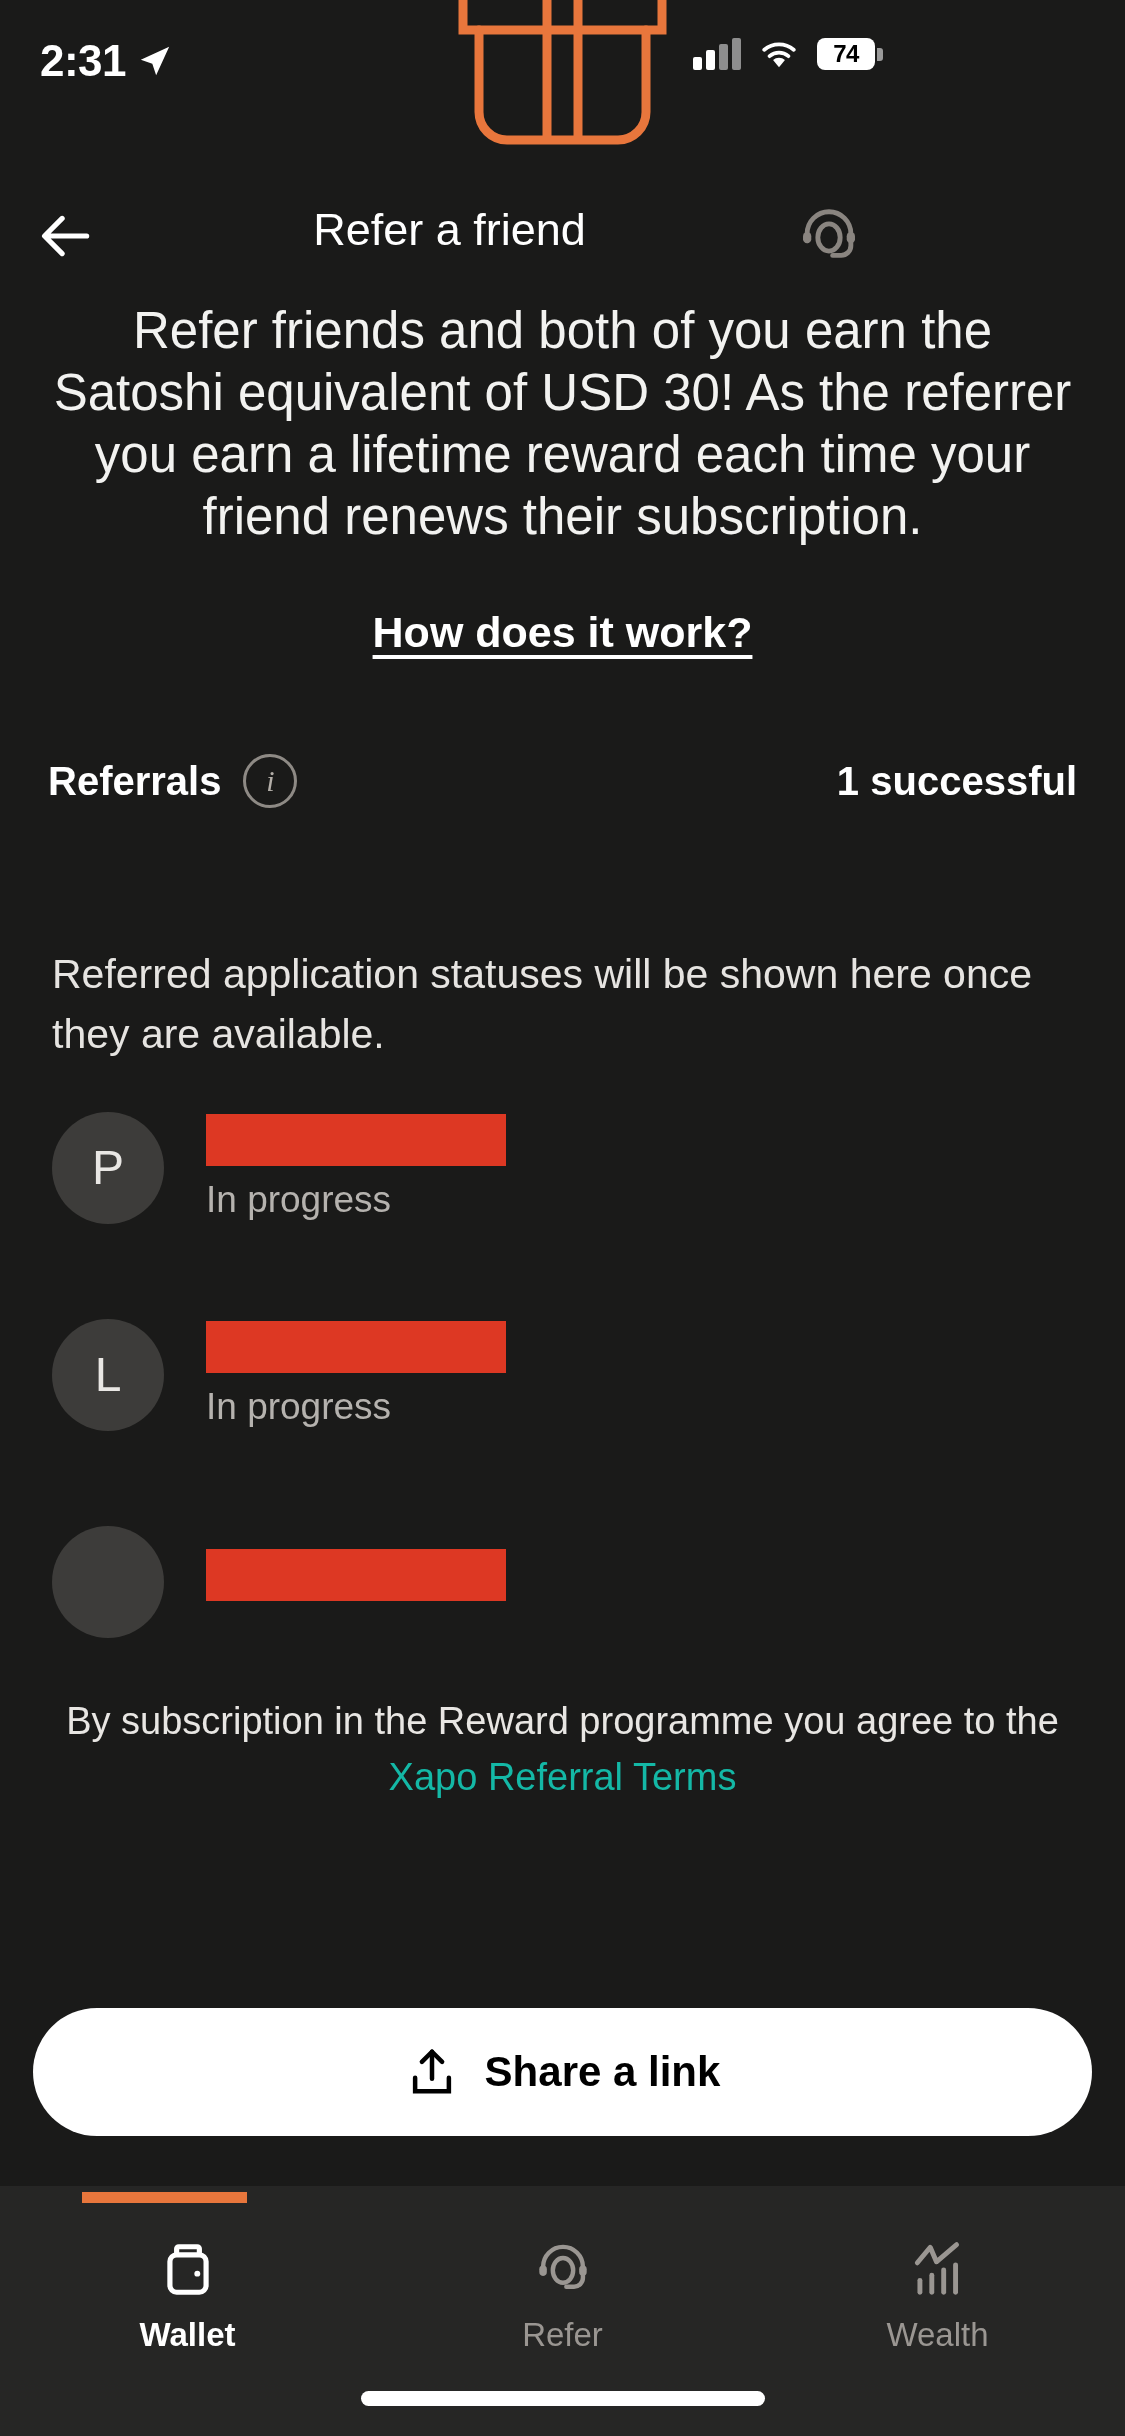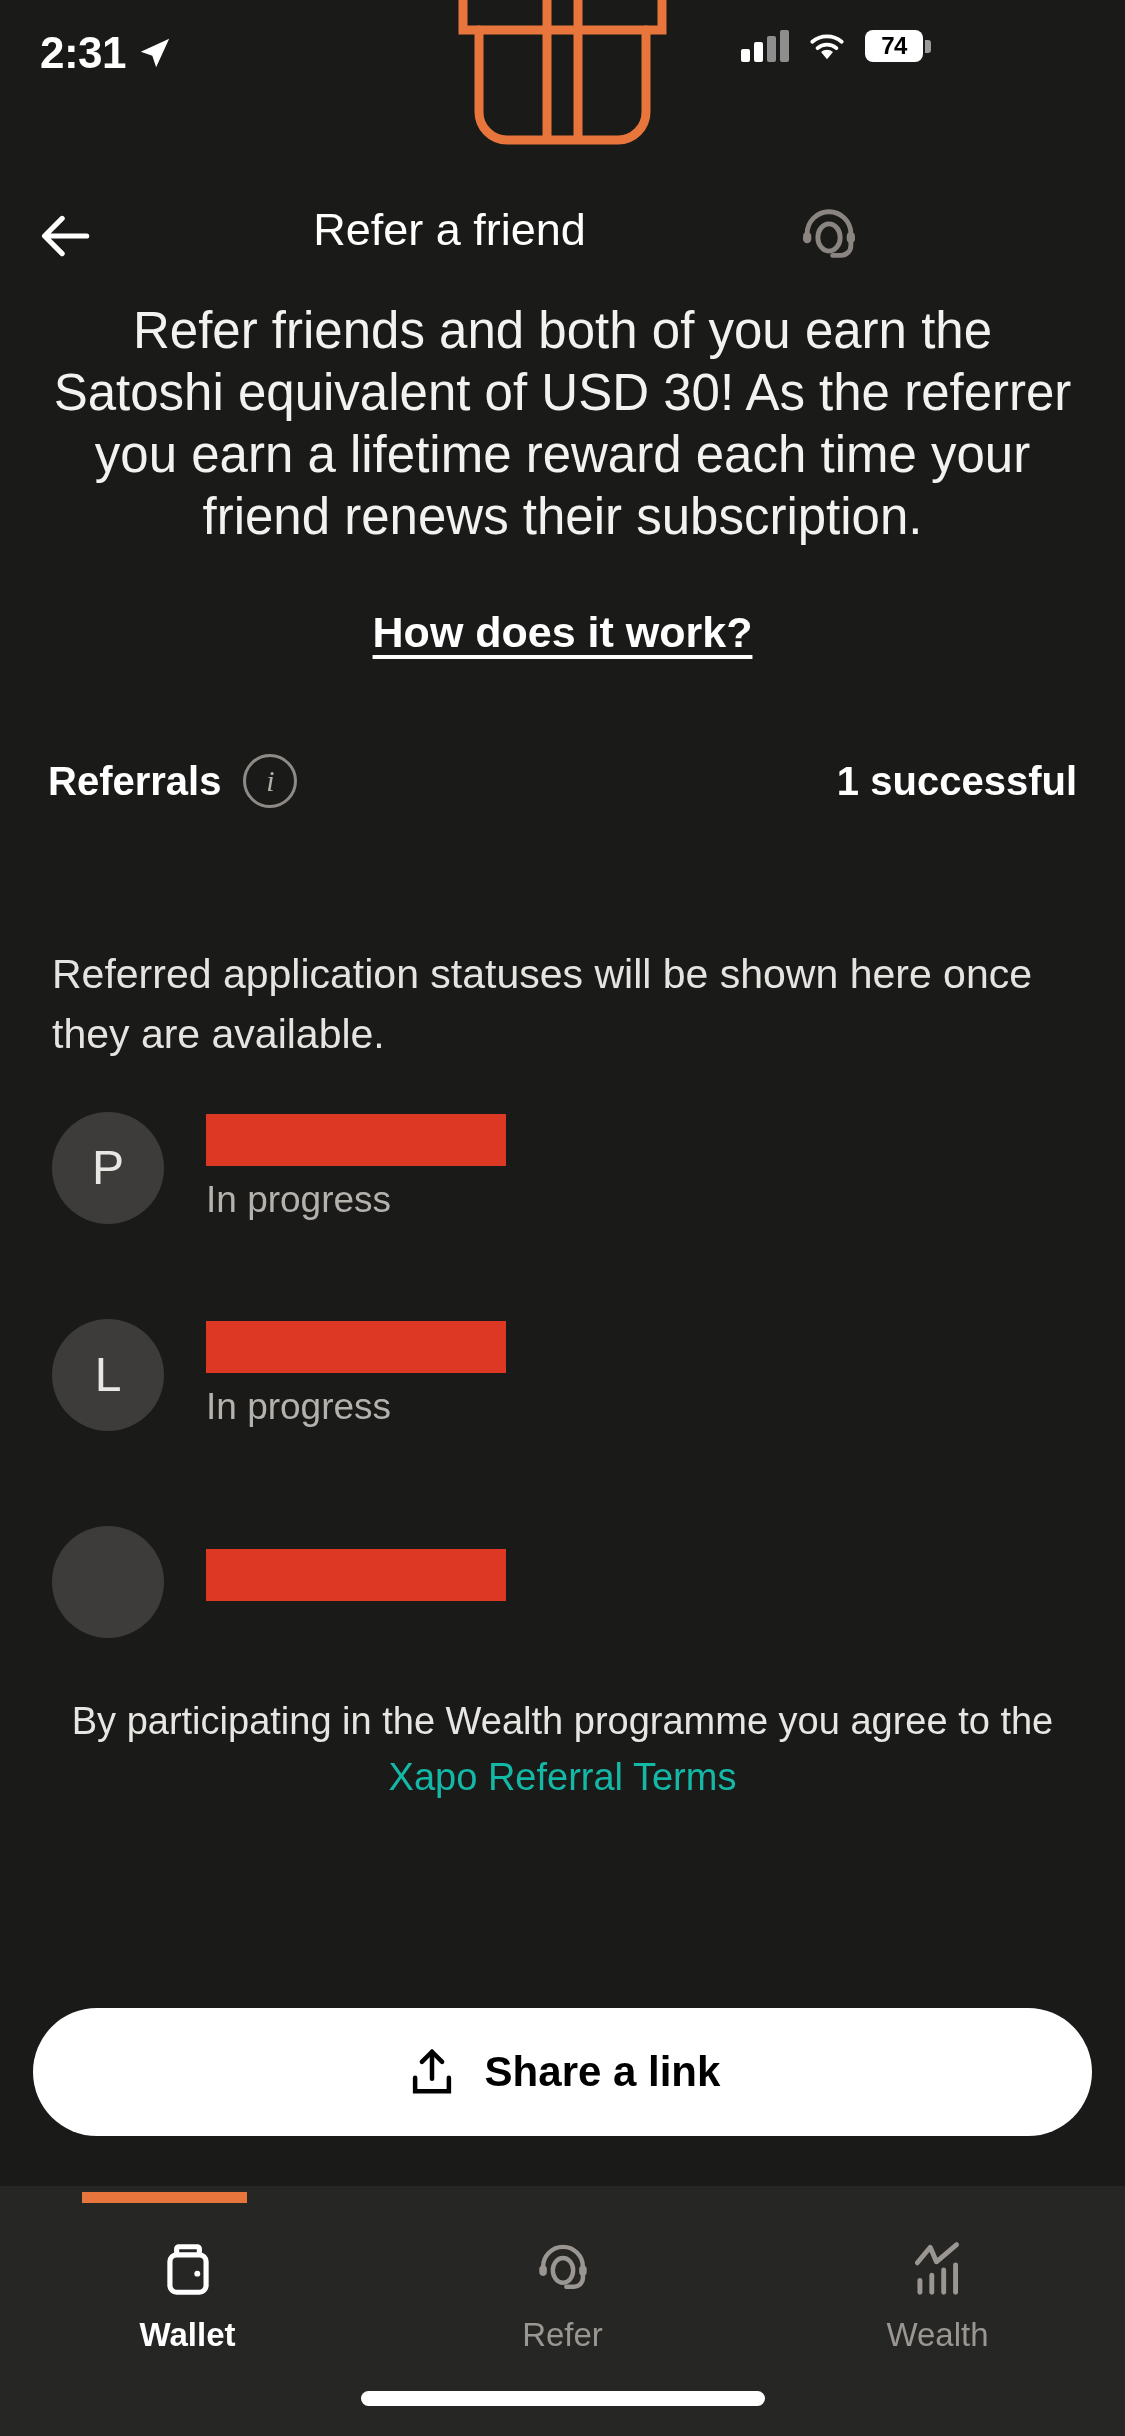--- a/index.html
+++ b/index.html
@@ -14,24 +14,23 @@
     position: relative;
     width: 1125px;
     height: 2436px;
     background: #1a1a19;
     overflow: hidden;
   }
 
   
   .statusbar {
     position: absolute;
-    top: 0; left: 0;
+    top: 8px; left: 0;
     width: 921px;
     height: 150px;
-    padding-left: 48px;
   }
   .status-time {
     position: absolute;
     left: 40px;
     top: 28px;
     width: 240px;
     display: flex;
     align-items: center;
     gap: 12px;
     color: #fff;
@@ -451,21 +450,21 @@
       <div class="avatar"></div>
       <div class="item-body">
         <div class="redacted"></div>
         <div class="status-text"></div>
       </div>
     </div>
   </div>
 
   <div class="bottom-area">
     <div class="terms">
-      <span>By participating in the Wealth programme you agree to the </span><span class="link">Xapo Referral Terms</span>
+      <span>By subscription in the Reward programme you agree to the </span><span class="link">Xapo Referral Terms</span>
     </div>
 
 
     <div class="share-btn">
       <svg width="54" height="54" viewBox="0 0 24 24">
         <path d="M12 3 L12 15" stroke="#000000" stroke-width="2" stroke-linecap="round"></path>
         <path d="M7.5 7.5 L12 3 L16.5 7.5" stroke="#000000" stroke-width="2" fill="none" stroke-linecap="round" stroke-linejoin="round"></path>
         <path d="M4.5 14.5 L4.5 20.5 L19.5 20.5 L19.5 14.5" stroke="#000000" stroke-width="2" fill="none" stroke-linecap="round"></path>
       </svg>
       <span>Share a link</span>

